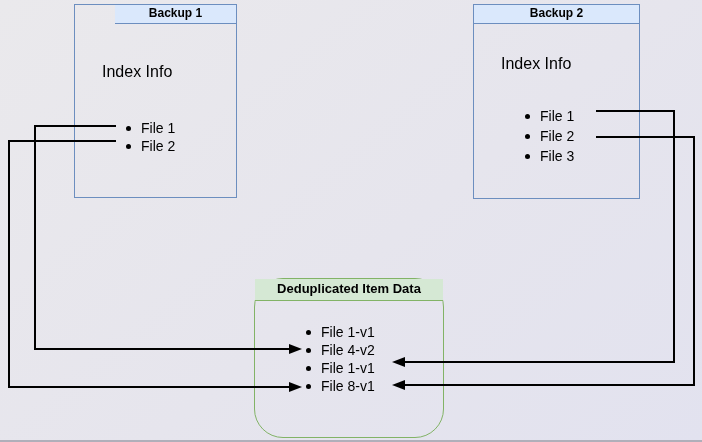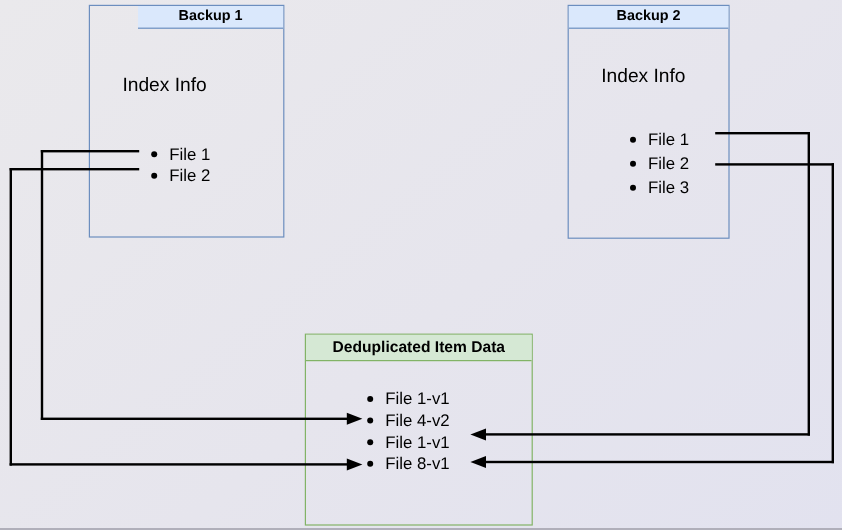--- a/index.html
+++ b/index.html
@@ -86,40 +86,40 @@
         <span class="bullet"></span>
         <span>File 1</span>
       </li>
       <li>
         <span class="bullet"></span>
         <span>File 2</span>
       </li>
     </ul>
   </div>
 
-  <div class="node blue" style="left:473px;top:4px;width:135px;height:195px;">
+  <div class="node blue" style="left:473px;top:4px;width:167px;height:195px;">
     <div class="node-header">Backup 2</div>
     <div class="index-label" style="left:27px;top:50px;">Index Info</div>
     <ul class="files rh20" style="left:51px;top:101px;">
       <li>
         <span class="bullet"></span>
         <span>File 1</span>
       </li>
       <li>
         <span class="bullet"></span>
         <span>File 2</span>
       </li>
       <li>
         <span class="bullet"></span>
         <span>File 3</span>
       </li>
     </ul>
   </div>
 
-  <div class="node green" style="left:254px;top:278px;width:190px;height:160px;">
+  <div class="node green" style="left:254px;top:278px;width:190px;height:160px;border-radius:29px;">
     <div class="node-header">Deduplicated Item Data</div>
     <ul class="files rh18" style="left:51px;top:44px;text-align:right;">
       <li>
         <span class="bullet"></span>
         <span>File 1-v1</span>
       </li>
       <li>
         <span class="bullet"></span>
         <span>File 4-v2</span>
       </li>

